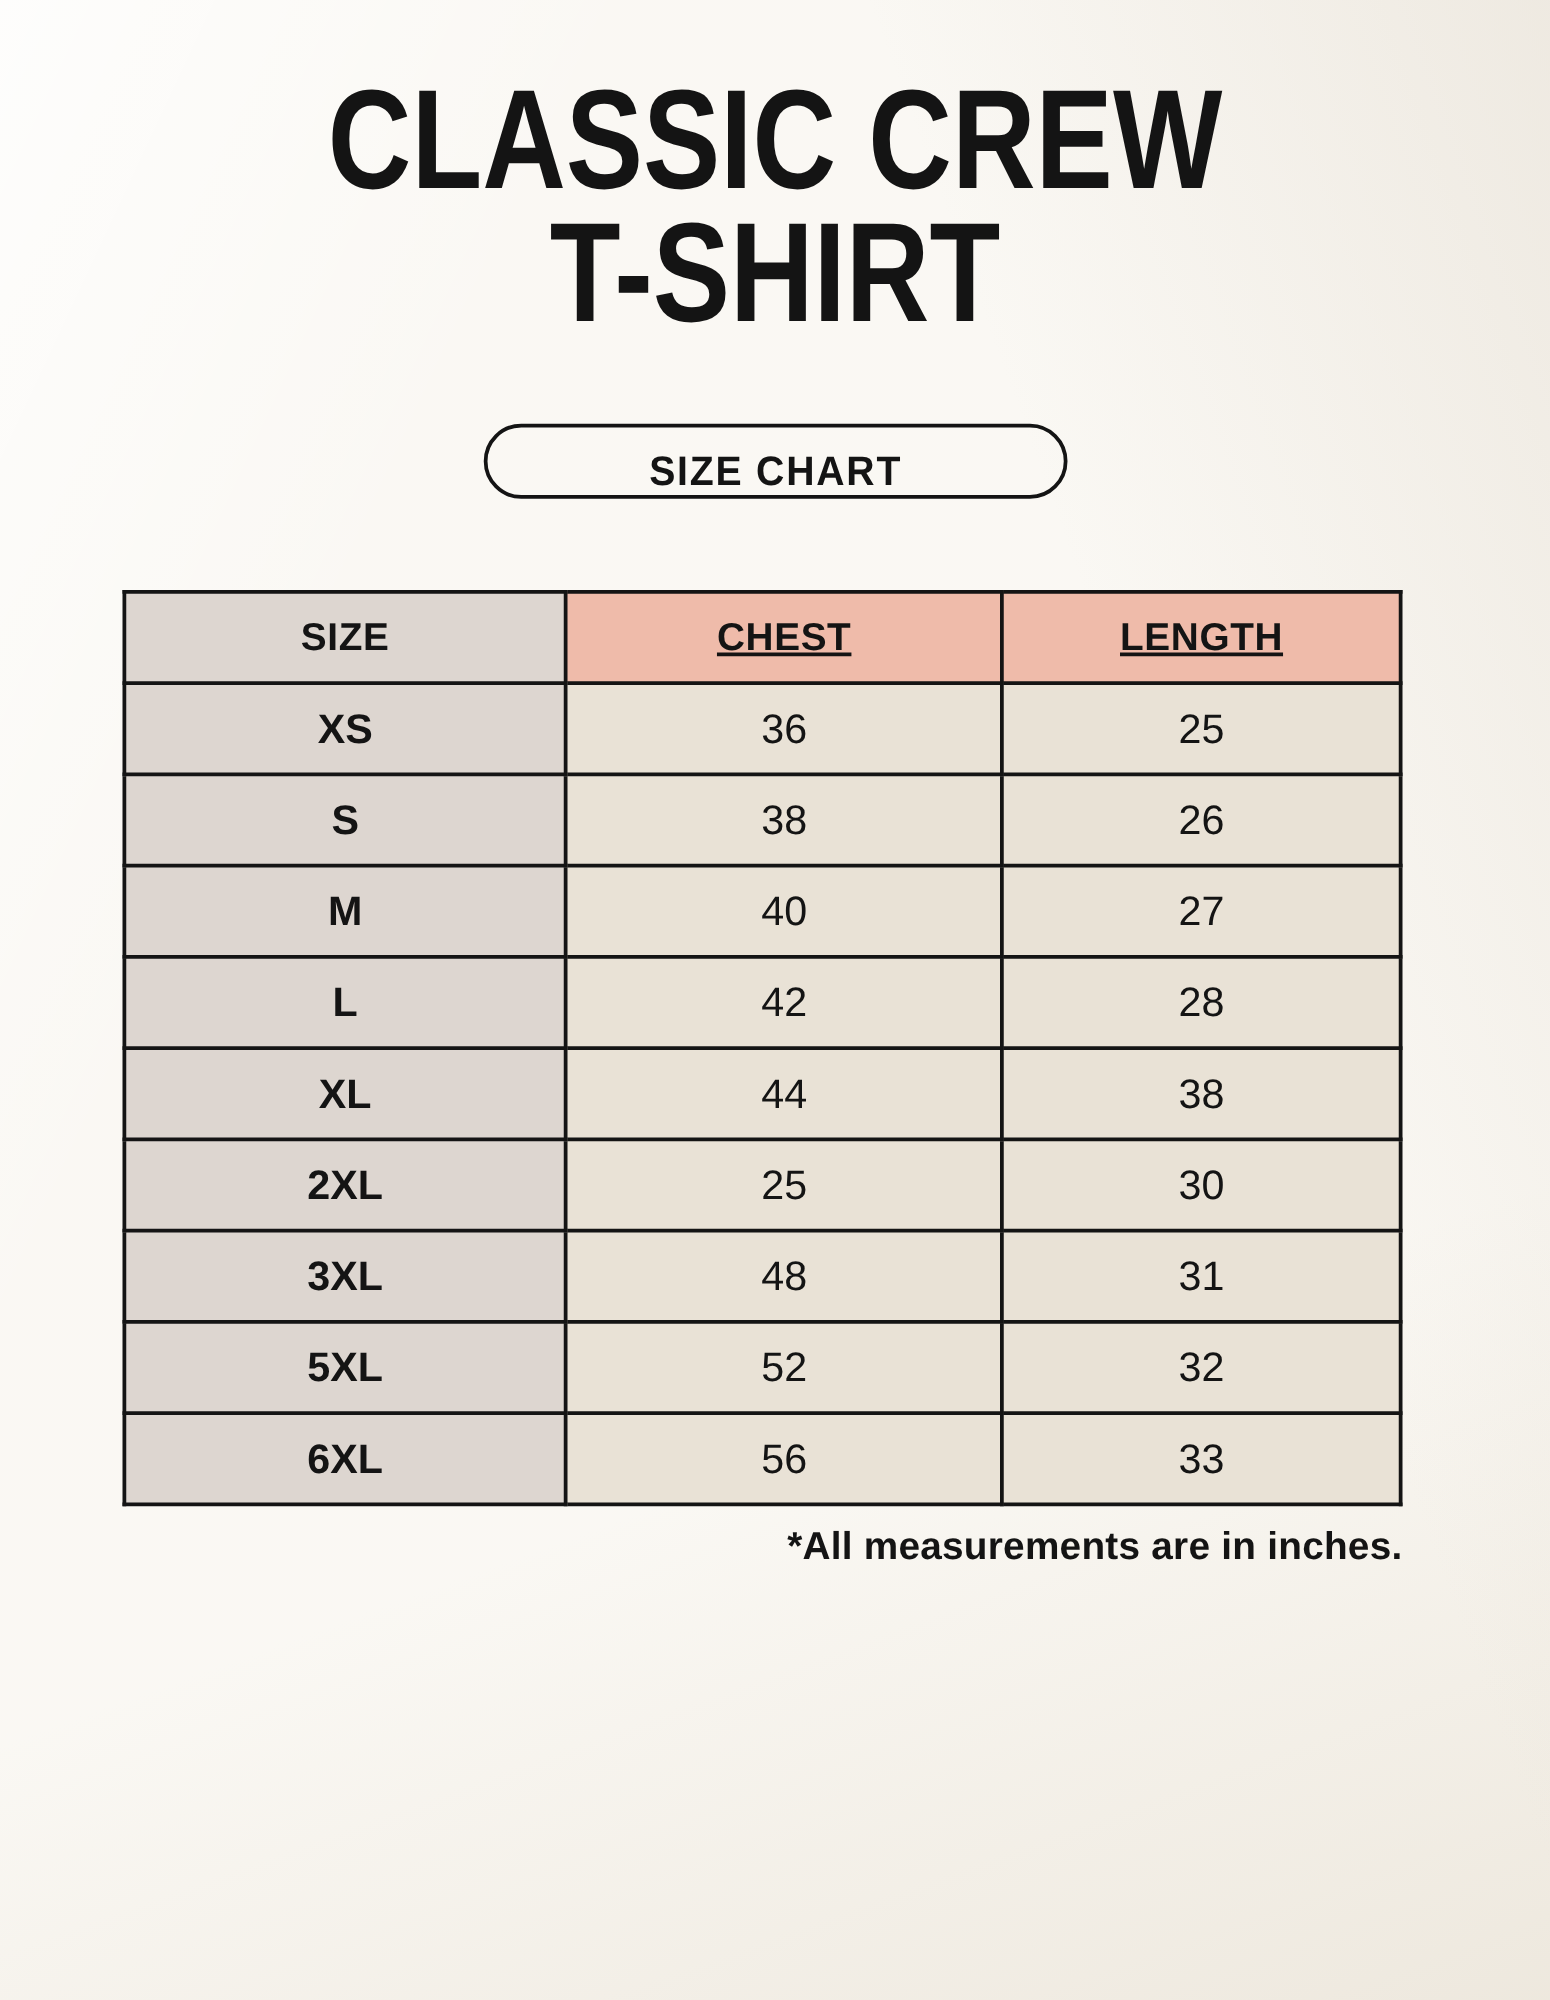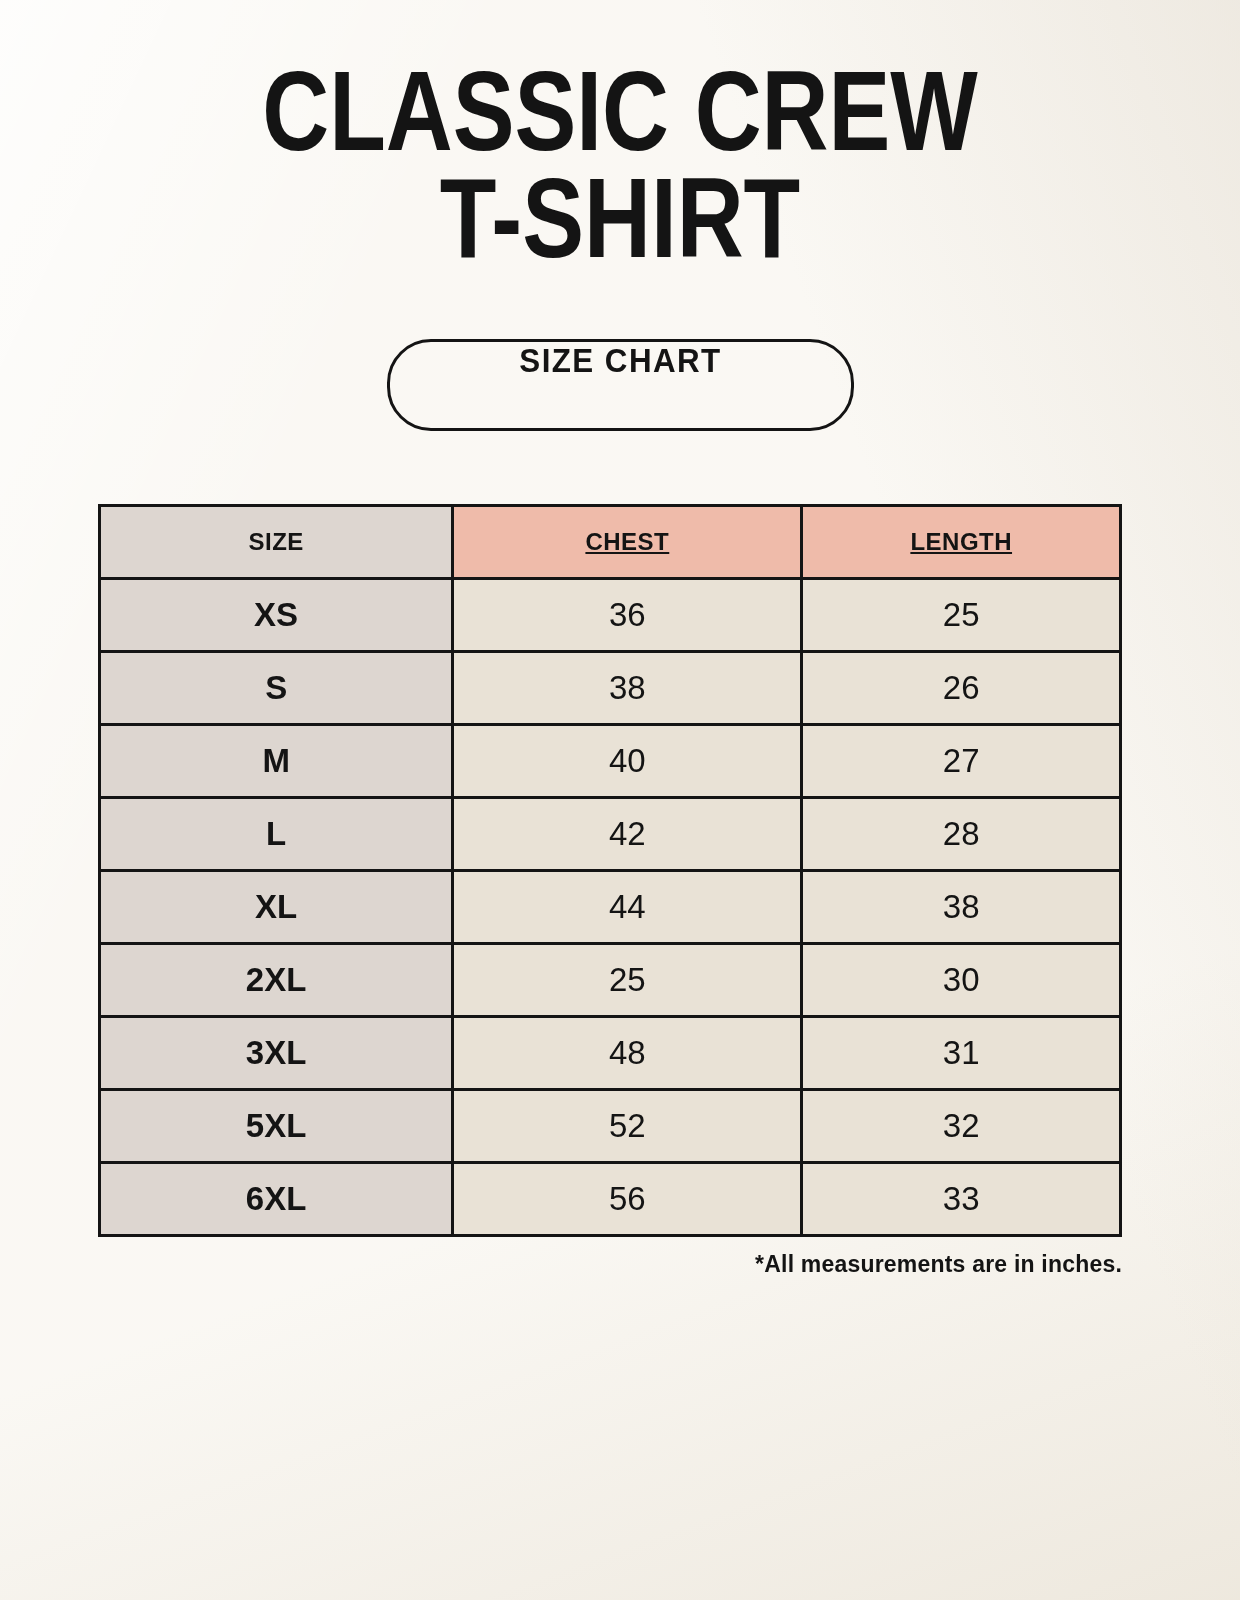--- a/index.html
+++ b/index.html
@@ -27,59 +27,59 @@
     text-align:center;
     font-size:113px;
     font-weight:600;
     line-height:0.95;
     letter-spacing:0px;
     transform:scaleX(0.82);
     transform-origin:50% 50%;
     white-space:pre-line;
   }
   .pill{
-    width:467px;height:92px;
+    width:467px;height:60px;
     margin:66px auto 0;
     border:3px solid var(--border);
     border-radius:44px;
     background:transparent;
-    display:flex;align-items:flex-start;justify-content:center;
+    display:flex;align-items:flex-end;justify-content:center;
   }
   .pill span{
     font-size:33px;
     font-weight:600;
     letter-spacing:1.5px;
     transform:scaleX(0.95);
   }
   .size-table{
     width:1024px;
     margin:73px 0 0 98px;
     border-collapse:collapse;
     table-layout:fixed;
   }
   .size-table th,.size-table td{
     border:3px solid var(--border);
     text-align:center;
     vertical-align:middle;
     padding:0;
   }
-  .size-table th{height:73px;font-size:24px;font-weight:bold;letter-spacing:0.5px;}
+  .size-table th{height:73px;font-size:31px;font-weight:bold;letter-spacing:0.5px;}
   .size-table td{height:73px;font-size:33px;}
   .size-table col.c-size{width:34.6%;}
   .size-table col.c-chest{width:34.2%;}
   .size-table col.c-length{width:31.2%;}
   th.hdr-size{background:var(--gray);}
   th.hdr-pink{background:var(--pink);text-decoration:underline;}
   td.col-size{background:var(--gray);font-weight:bold;}
   td.col-data{background:var(--cream);font-weight:normal;}
   .footnote{
     width:1024px;
     margin:14px 0 0 98px;
     text-align:right;
-    font-size:23px;
+    font-size:31px;
     font-weight:bold;
     letter-spacing:0.2px;
   }
 </style>
 </head>
 <body>
 
 <div class="page">
 
   <h1 class="page-title"><span>CLASSIC CREW</span>

